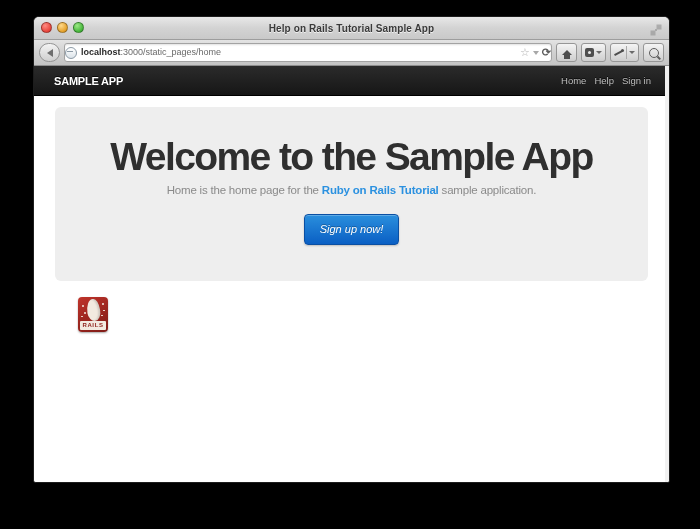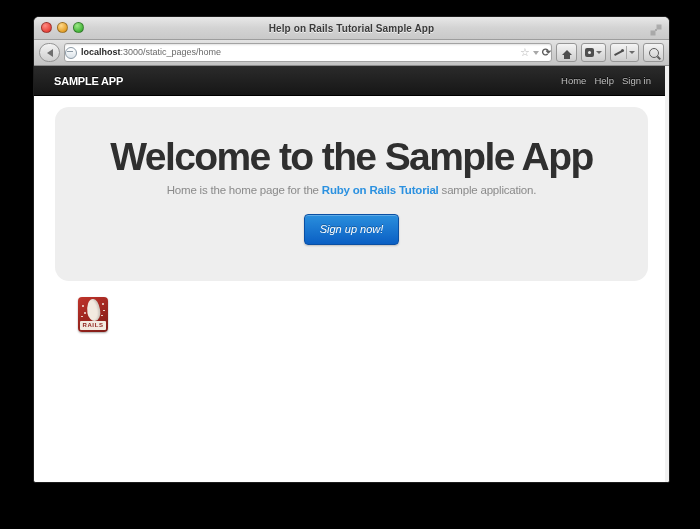--- a/index.html
+++ b/index.html
@@ -302,21 +302,21 @@
     text-shadow: 0 -1px 0 rgba(0,0,0,0.8);
   }
 
   
   .content-area {
     padding: 11px 21px 0 21px;
     box-sizing: border-box;
   }
   .jumbotron {
     background: #eeeeee;
-    border-radius: 14px;
+    border-radius: 6px;
     padding: 30px 20px 36px 20px;
     text-align: center;
     box-sizing: border-box;
   }
   .jumbo-title {
     margin: 0 0 6px 0;
     font-size: 39px;
     line-height: 1.05;
     font-weight: bold;
     color: #2f2f2f;

